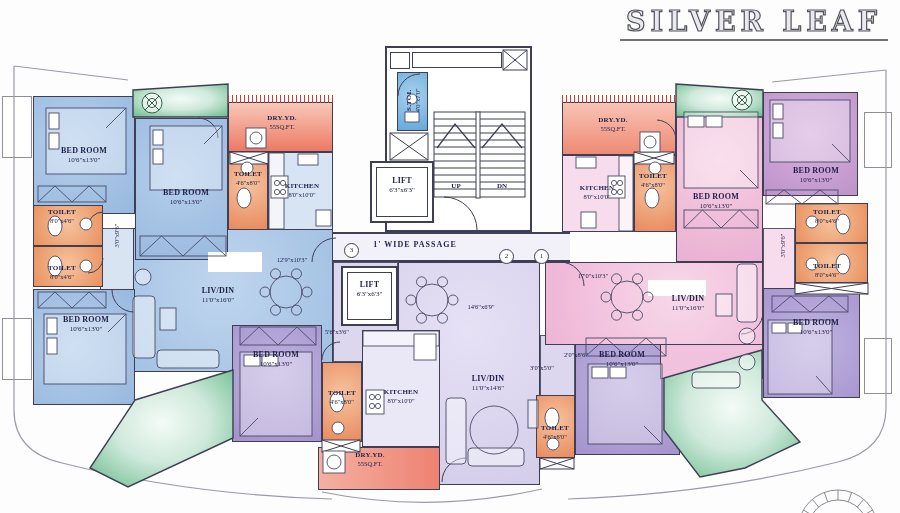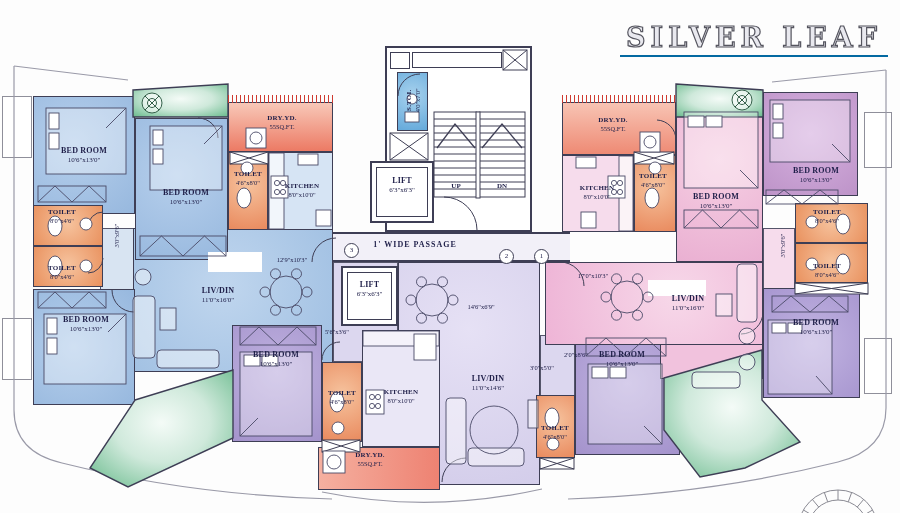--- a/index.html
+++ b/index.html
@@ -18,22 +18,22 @@
   .sm b{font-size:7px}.sm i{font-size:6.5px}
   .ann{position:absolute;font-size:6.5px;color:#1f1f49;text-align:center;z-index:30;white-space:nowrap;pointer-events:none}
   .vert{transform:rotate(-90deg)}
   .unit{position:absolute;width:13px;height:13px;border:1px solid #3e3e55;border-radius:50%;
         font-size:7px;line-height:13px;text-align:center;background:#fff;z-index:31;color:#1f1f49}
   .passband{position:absolute;box-sizing:border-box;background:#f2f0f8;border-top:2px solid #3e3e55;
         border-bottom:2px solid #3e3e55;z-index:8}
   .ptitle{position:absolute;left:350px;top:240px;width:130px;font-size:8px;font-weight:700;
         letter-spacing:1px;text-align:center;color:#1f1f49;z-index:30}
   .updn{position:absolute;font-size:7px;font-weight:700;color:#1f1f49;z-index:30;text-align:center;width:24px}
-  .title{position:absolute;right:12px;top:22px;font-family:"DejaVu Serif",serif;font-size:27px;font-weight:700;
-        letter-spacing:5px;color:#e9e9ef;-webkit-text-stroke:1.2px #55555f;border-bottom:2px solid #0369a1;
+  .title{position:absolute;right:12px;top:6px;font-family:"DejaVu Serif",serif;font-size:27px;font-weight:700;
+        letter-spacing:5px;color:#e9e9ef;-webkit-text-stroke:1.2px #55555f;border-bottom:2px solid #737373;
         padding:0 6px 2px 6px;z-index:40}
 </style>
 </head>
 <body>
 
 <div class="stage">
 
   <div class="title">SILVER LEAF</div>
 
   <div class="bay" style="left:2px;top:96px;width:30px;height:62px"></div>

